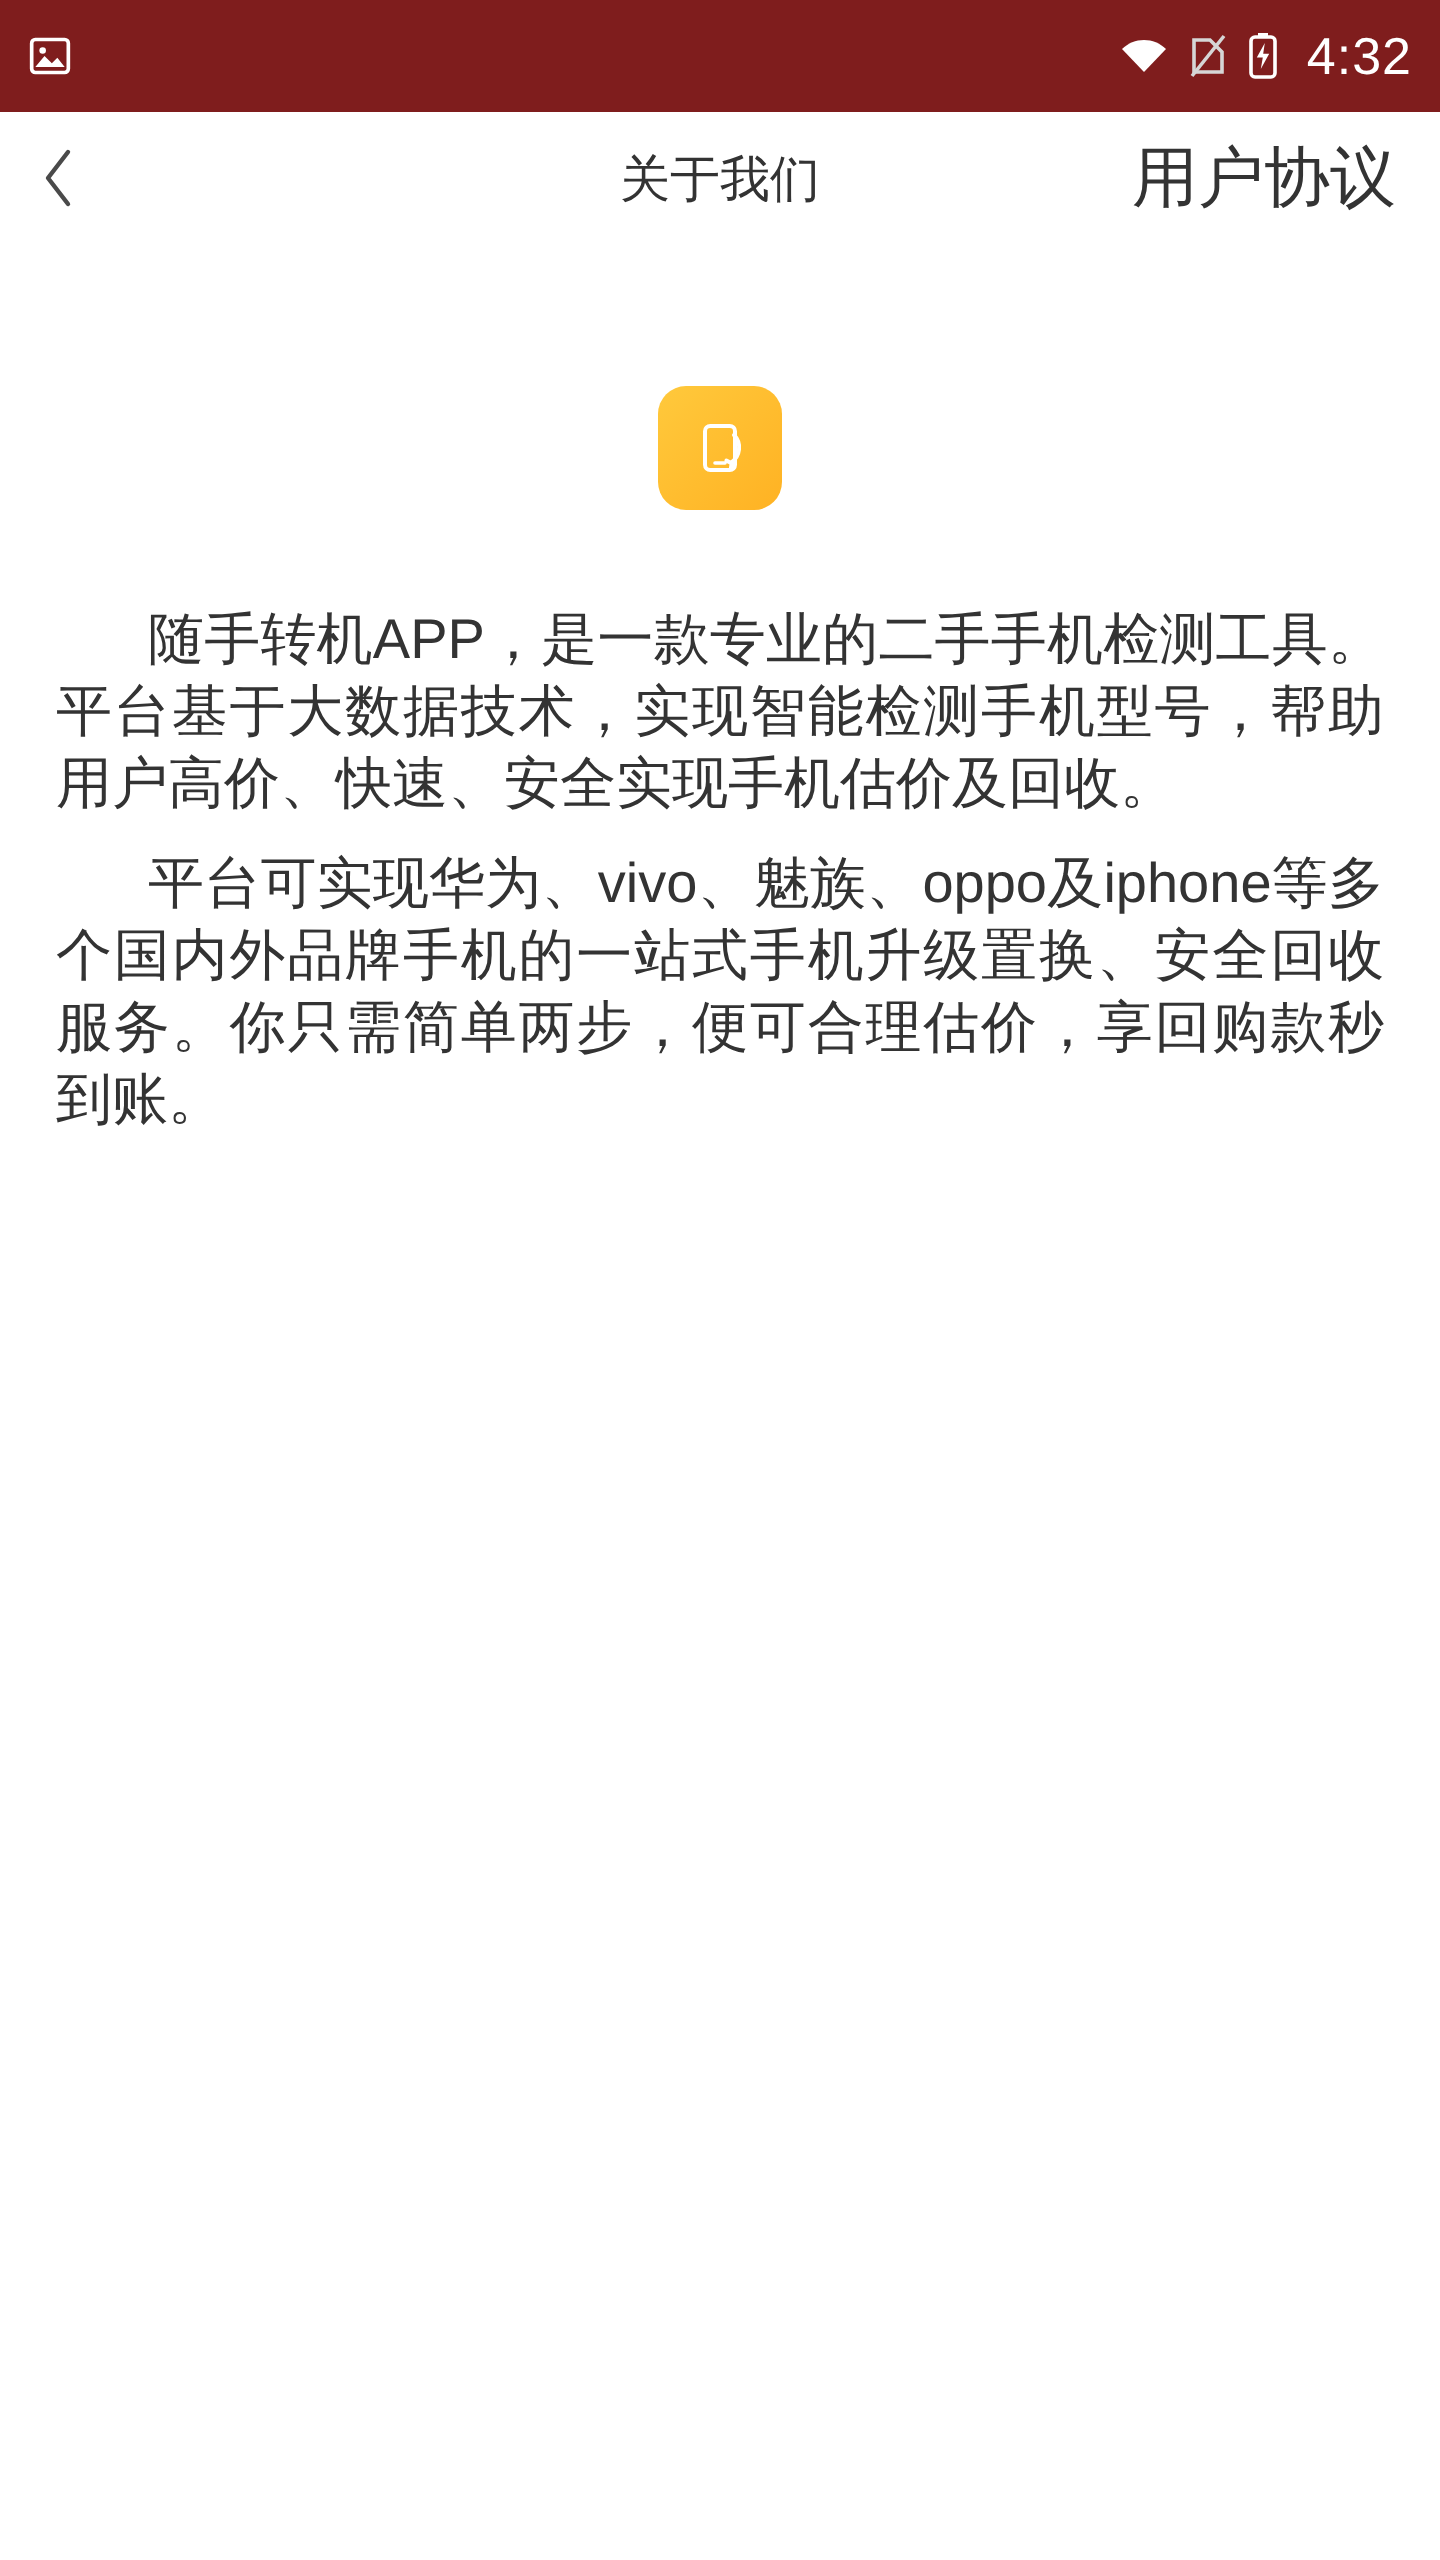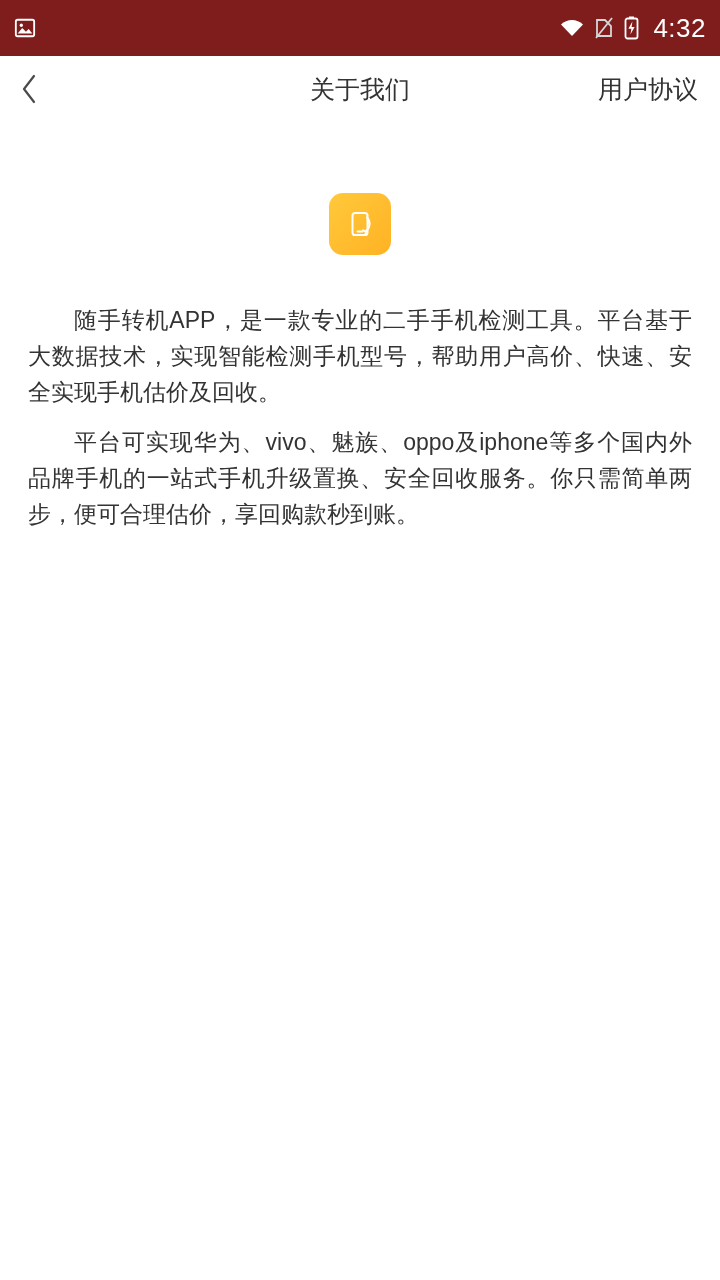--- a/index.html
+++ b/index.html
@@ -64,21 +64,21 @@
     left: 0;
     right: 0;
     text-align: center;
     font-size: 25px;
     color: #333333;
     pointer-events: none;
   }
   .title-action {
     position: absolute;
     right: 22px;
-    font-size: 25px;
+    font-size: 33px;
     color: #333333;
     cursor: pointer;
   }
 
   
   .content {
     padding: 0 28px;
     box-sizing: border-box;
   }
   .logo-wrap {
@@ -93,21 +93,21 @@
     background: linear-gradient(135deg, #ffc93c 0%, #ffb223 100%);
     display: flex;
     align-items: center;
     justify-content: center;
   }
 
   .paragraphs {
     margin-top: 47px;
   }
   .paragraph {
-    font-size: 23px;
+    font-size: 28px;
     line-height: 36px;
     color: #333333;
     text-indent: 46px;
     margin: 0 0 0 0;
     text-align: justify;
   }
   .paragraph + .paragraph {
     margin-top: 14px;
   }
 </style>

